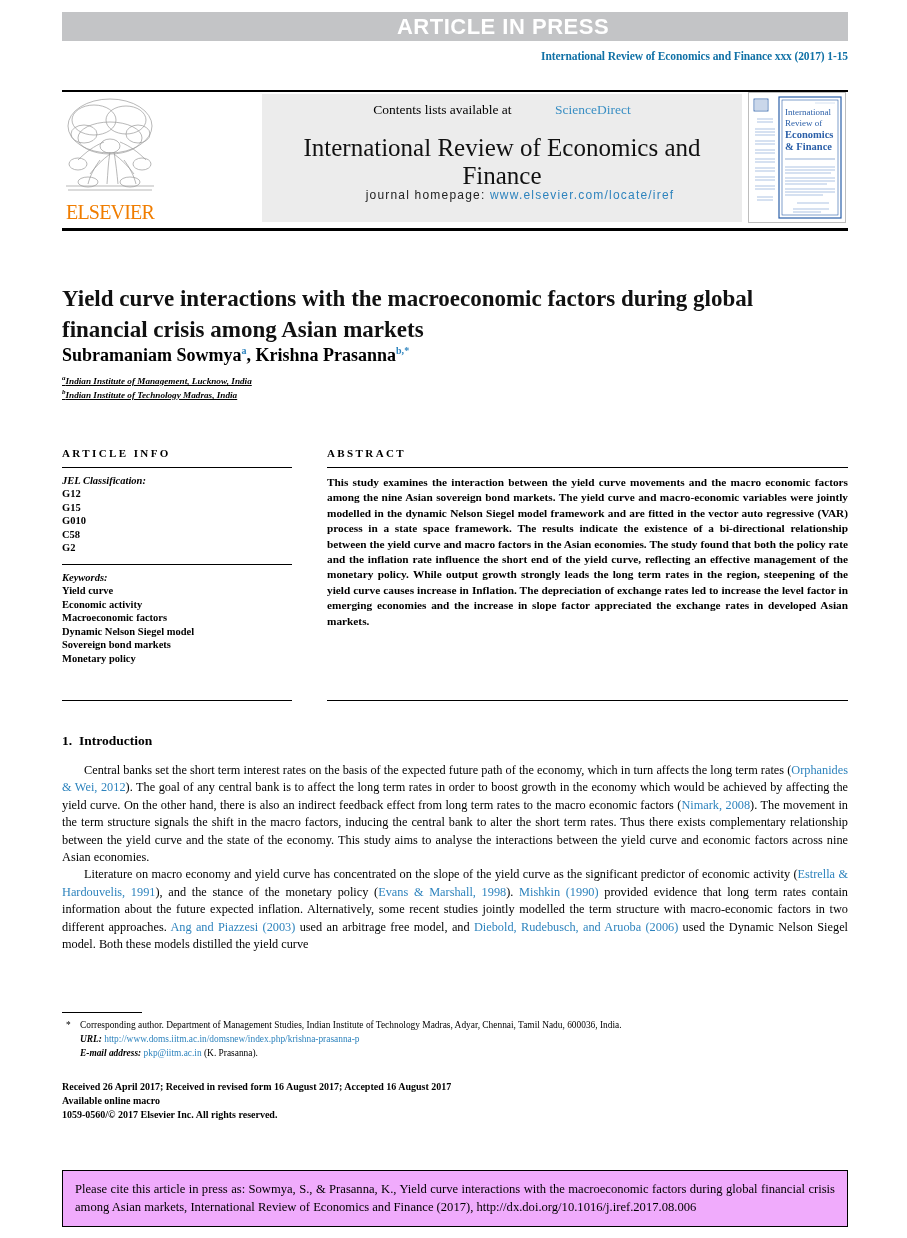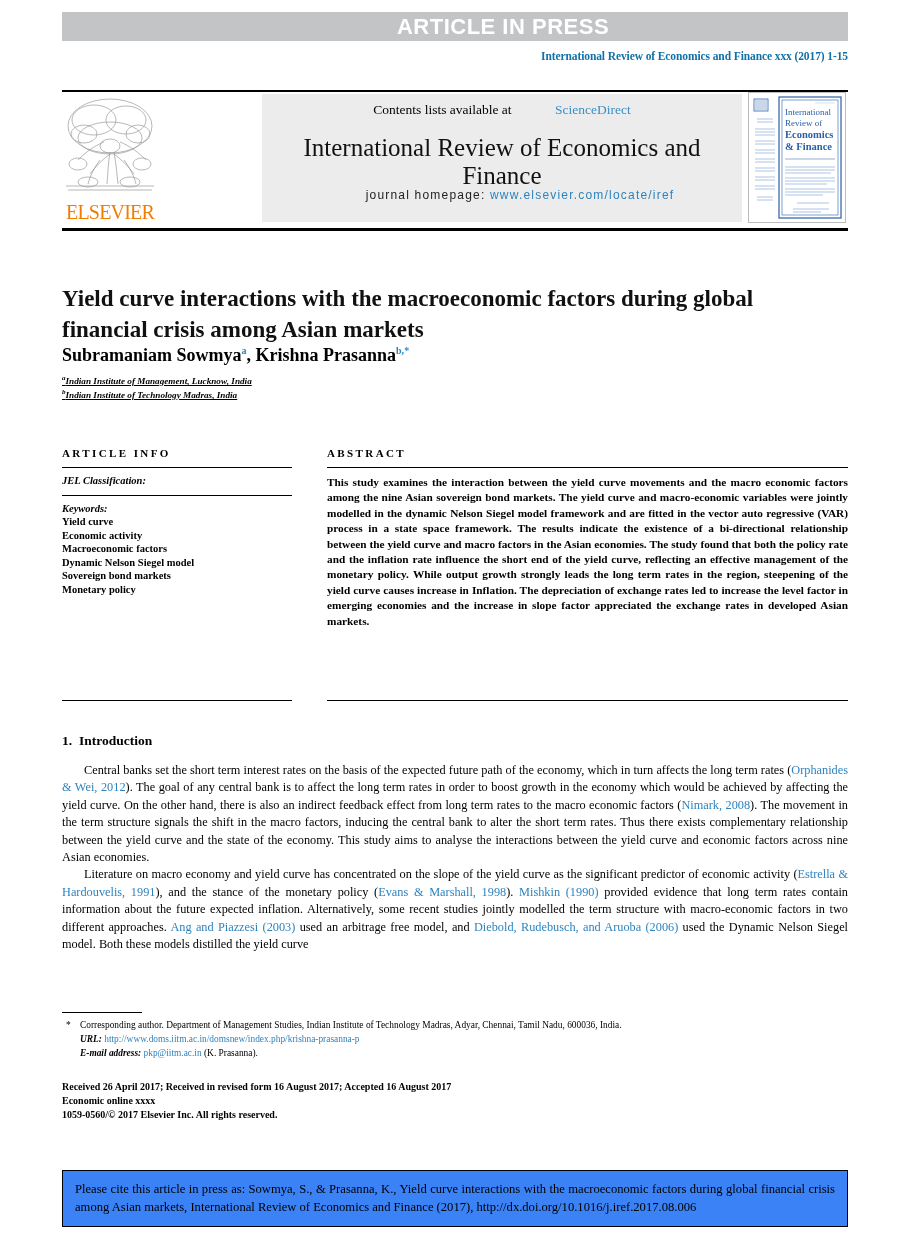--- a/index.html
+++ b/index.html
@@ -318,21 +318,21 @@
   }
   .doi-block .doi-link { color: #2d83bd; font-weight: bold; }
 
   
   .cite-box {
     position: absolute;
     left: 62px;
     top: 1170px;
     width: 786px;
     border: 1.4px solid #000;
-    background: #3b82f6;
+    background: #f0abfc;
     box-sizing: border-box;
     padding: 9px 12px 10px 12px;
     font-size: 12.6px;
     line-height: 18px;
     text-align: justify;
     font-family: "Liberation Serif", serif;
   }
 </style>
 </head>
 <body>
@@ -460,20 +460,27 @@
     <sup>a</sup><span>Indian Institute of Management, Lucknow, India</span>
   </div>
   <div class="aff aff-b">
     <sup>b</sup><span>Indian Institute of Technology Madras, India</span>
   </div>
 
   <div class="col-left">
     <div class="sec-head">ARTICLE INFO</div>
     <hr class="hr-thin">
     <div class="meta-label">JEL Classification:</div>
+    <div>
+      <div class="meta-item">G12</div>
+      <div class="meta-item">G15</div>
+      <div class="meta-item">G010</div>
+      <div class="meta-item">C58</div>
+      <div class="meta-item">G2</div>
+    </div>
     <hr class="hr-thin-b">
     <div class="meta-label">Keywords:</div>
     <div>
       <div class="meta-item">Yield curve</div>
       <div class="meta-item">Economic activity</div>
       <div class="meta-item">Macroeconomic factors</div>
       <div class="meta-item">Dynamic Nelson Siegel model</div>
       <div class="meta-item">Sovereign bond markets</div>
       <div class="meta-item">Monetary policy</div>
     </div>
@@ -507,19 +514,19 @@
     </div>
     <div class="fn-line">
       <span class="fn-em">E-mail address:</span>
       <span class="link">pkp@iitm.ac.in</span>
       <span>(K. Prasanna).</span>
     </div>
   </div>
 
   <div class="doi-block">
     <div>Received 26 April 2017; Received in revised form 16 August 2017; Accepted 16 August 2017</div>
-    <div>Economic online xxxx</div>
+    <div>Available online macro</div>
     <div>1059-0560/© 2017 Elsevier Inc. All rights reserved.</div>
   </div>
 
   <div class="cite-box">Please cite this article in press as: Sowmya, S., &amp; Prasanna, K., Yield curve interactions with the macroeconomic factors during global financial crisis among Asian markets, International Review of Economics and Finance (2017), http://dx.doi.org/10.1016/j.iref.2017.08.006</div>
 
 </div>
 
 </body></html>

